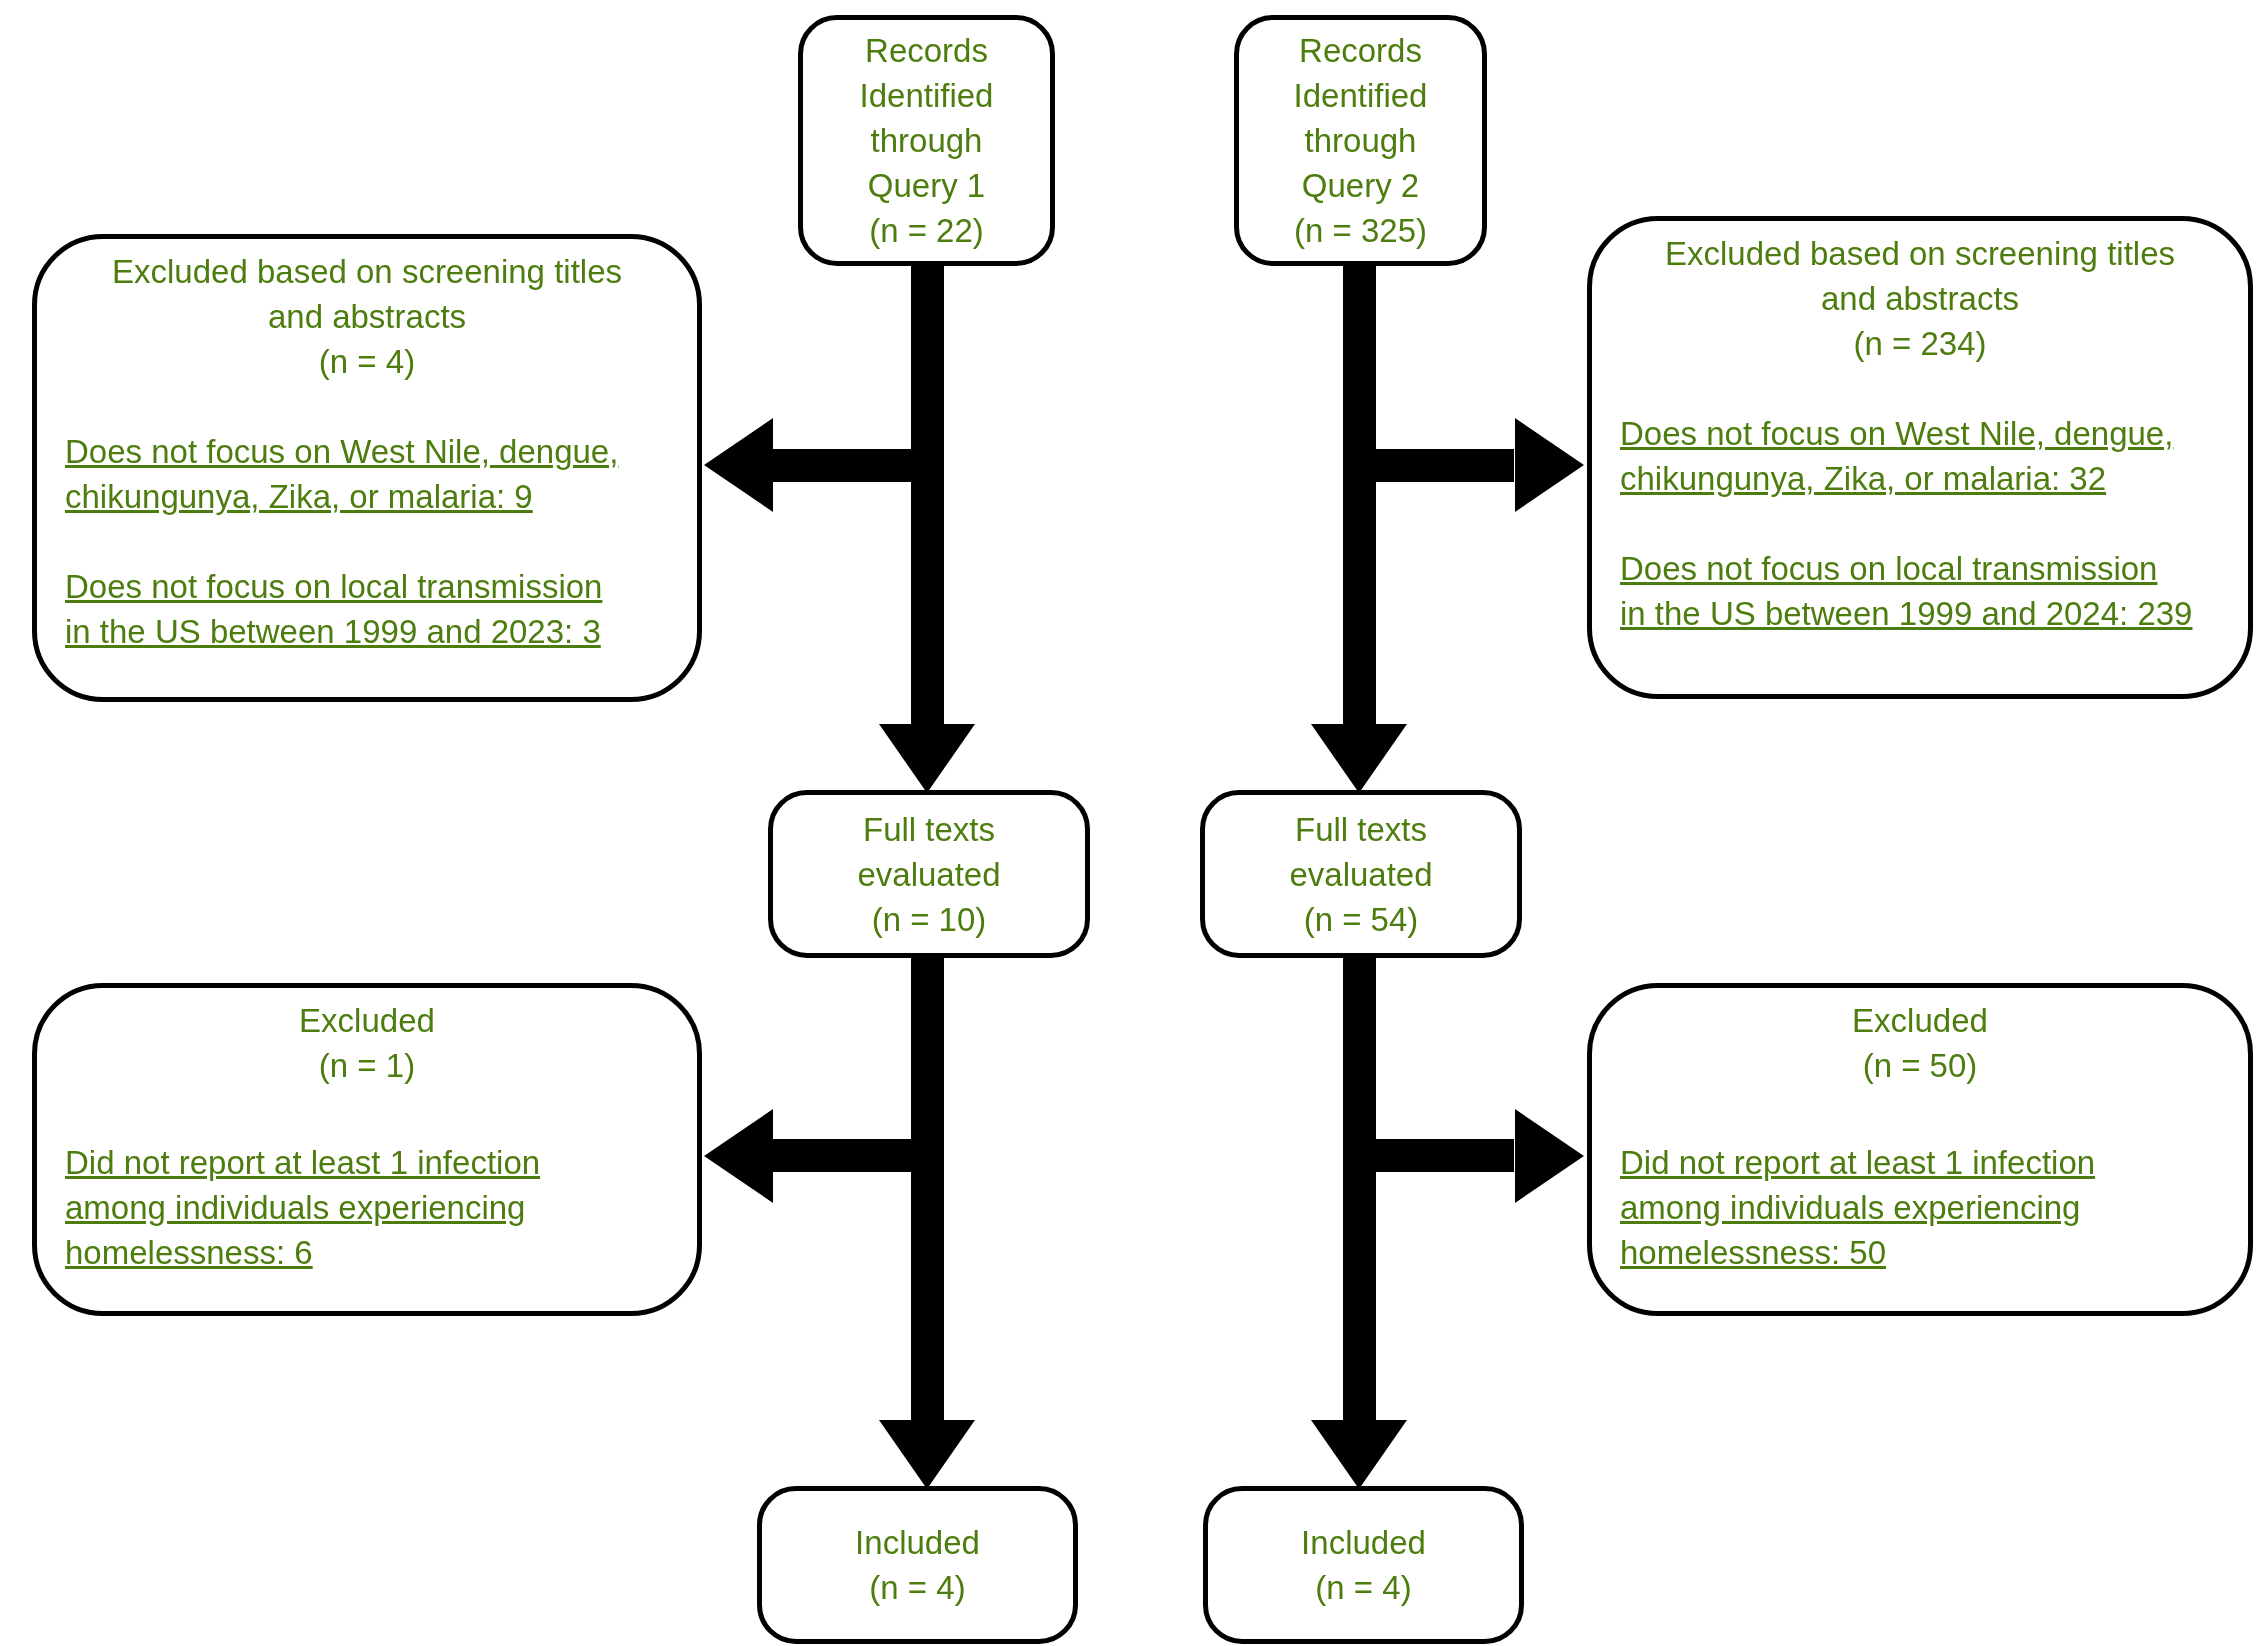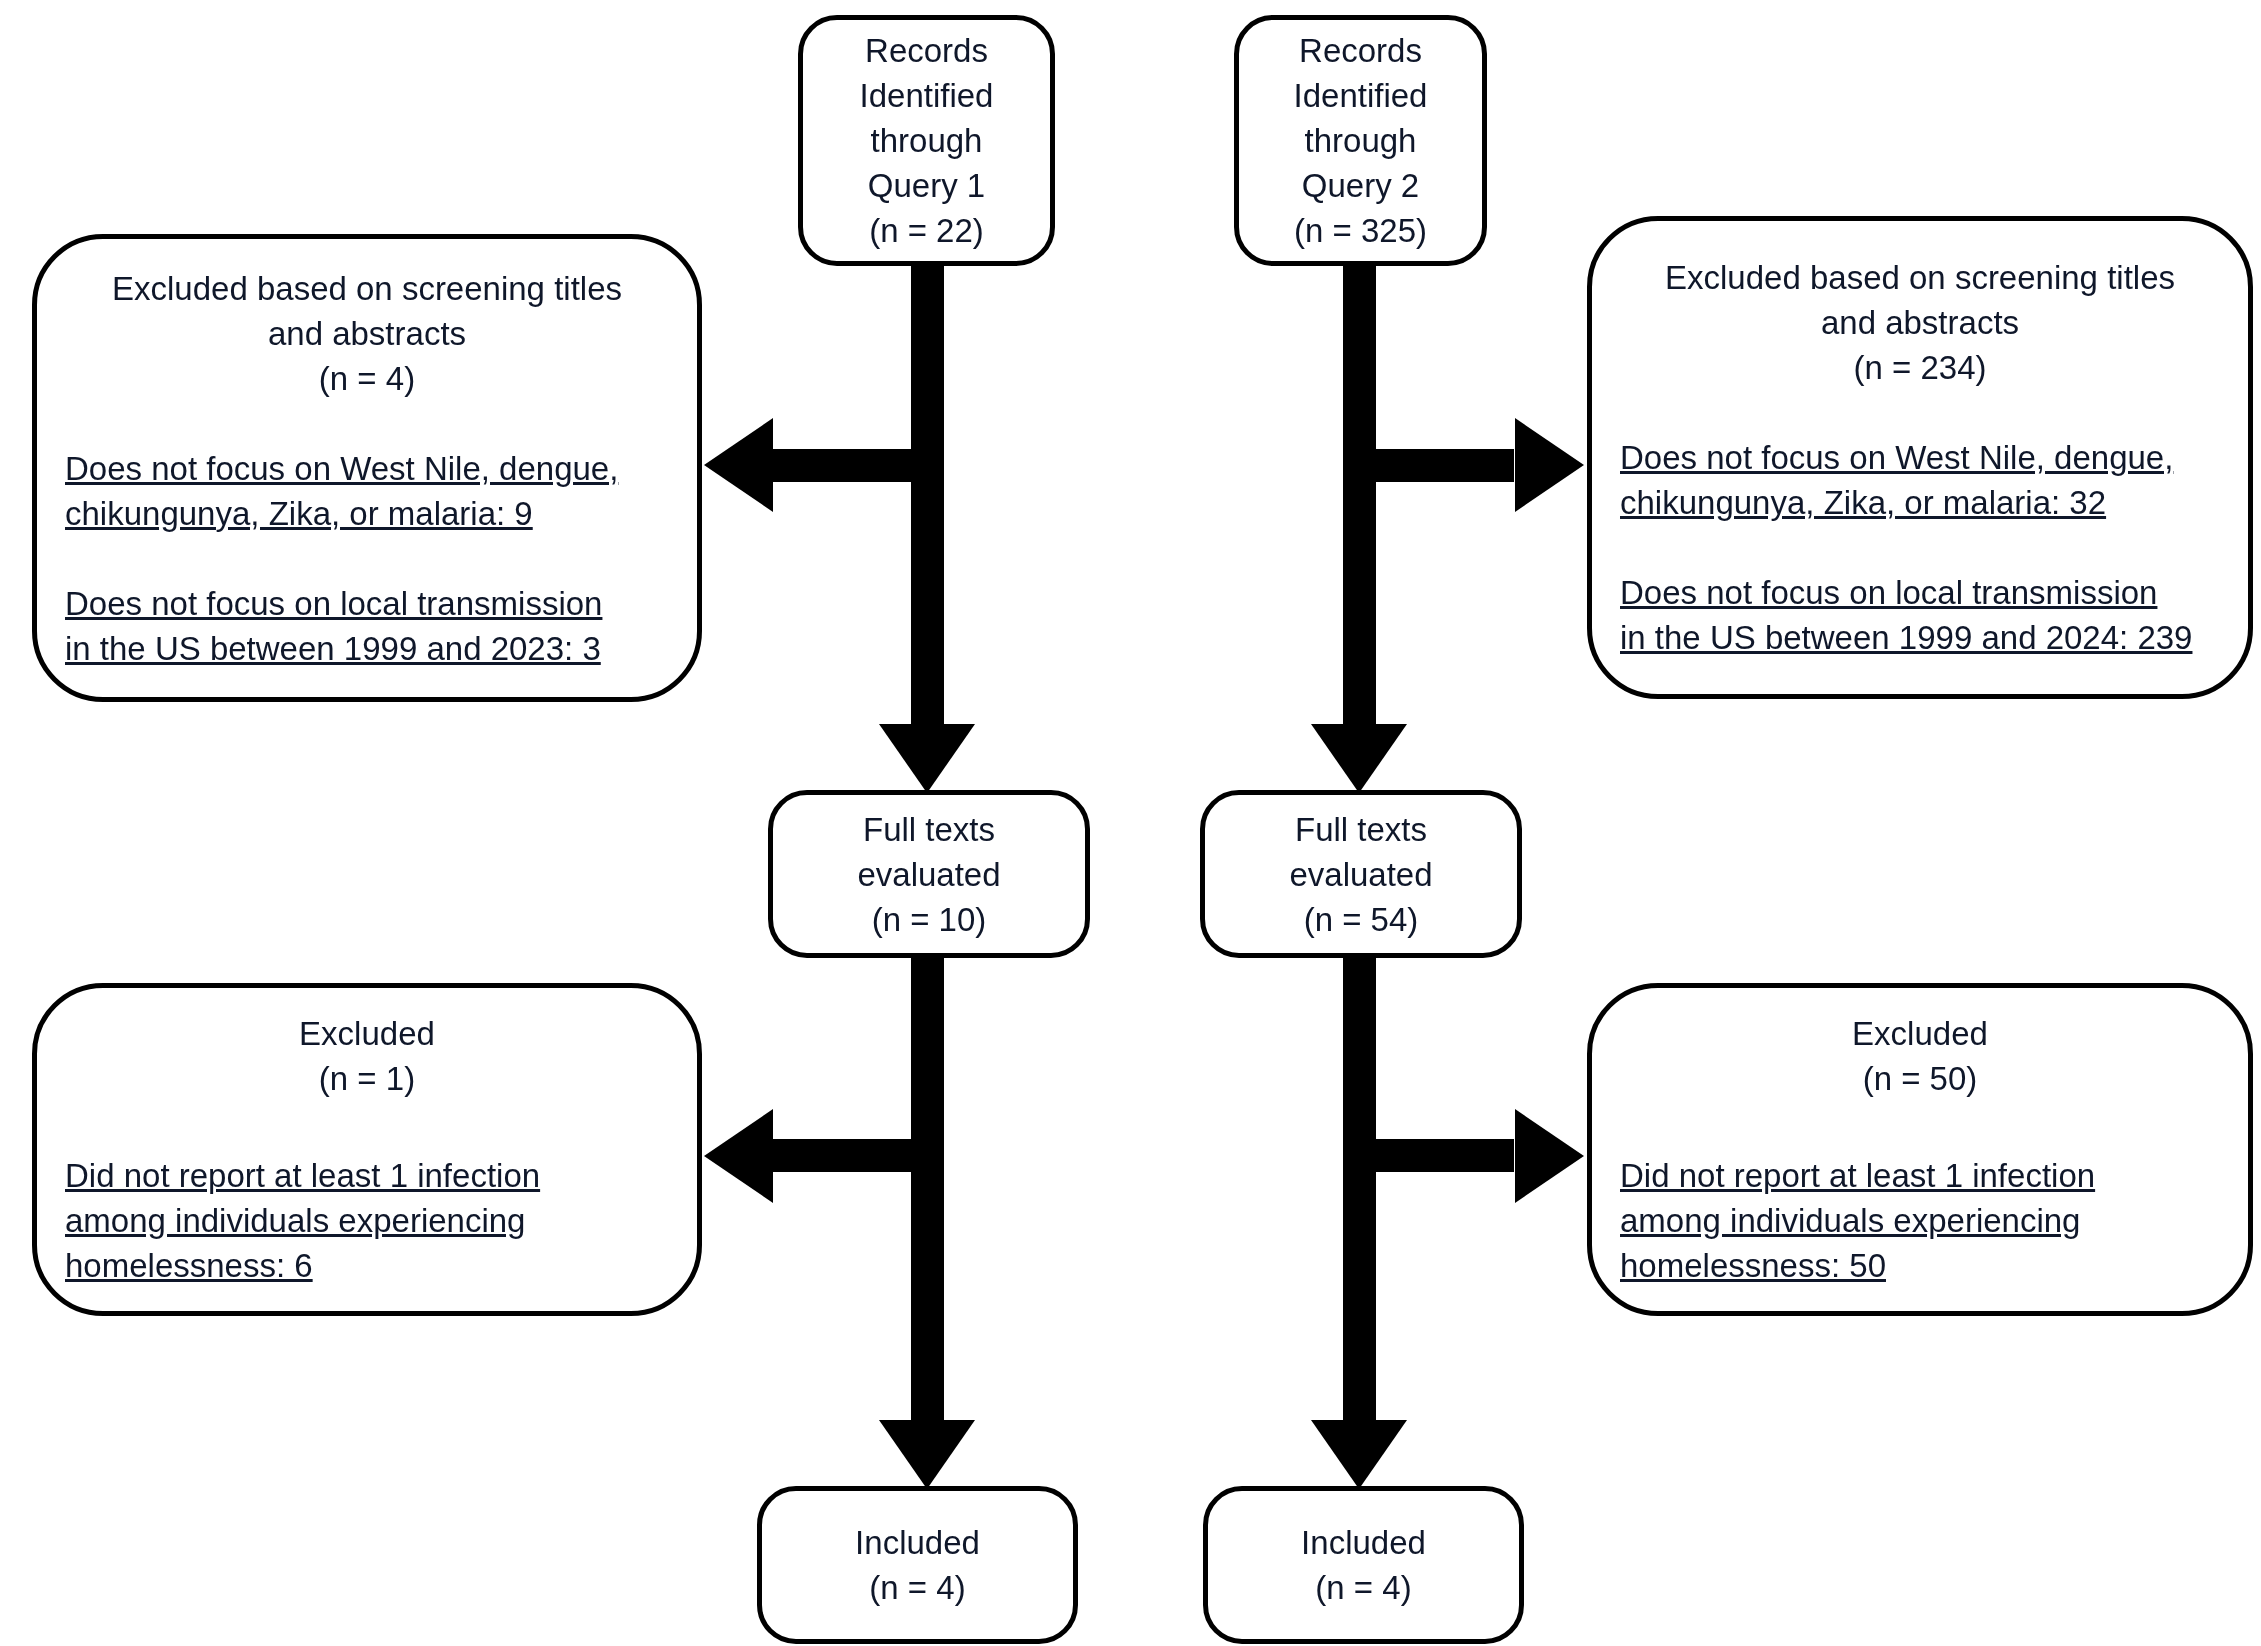--- a/index.html
+++ b/index.html
@@ -5,43 +5,43 @@
   html, body {
     margin: 0;
     padding: 0;
     background: #ffffff;
   }
   .canvas {
     position: relative;
     width: 2261px;
     height: 1646px;
     background: #ffffff;
-    color: #0f172a;
+    color: #4d7c0f;
     font-family: "Liberation Sans", sans-serif;
     font-size: 33px;
     line-height: 45px;
     overflow: hidden;
   }
   .box {
     position: absolute;
     background: #ffffff;
     border: 5.2px solid #000000;
     box-sizing: border-box;
     display: flex;
     flex-direction: column;
     align-items: center;
     justify-content: center;
     text-align: center;
   }
   .round-md { border-radius: 39px; }
   .round-lg { border-radius: 71px; }
   .multiline { white-space: pre-line; }
   .excl {
-    justify-content: center;
-    padding: 25px 28px;
+    justify-content: flex-start;
+    padding: 10px 28px;
   }
   .excl .heading, .excl .count {
     width: 100%;
     text-align: center;
   }
   .excl .reason {
     align-self: stretch;
     text-align: left;
     margin-top: 45px;
     text-decoration: underline;

